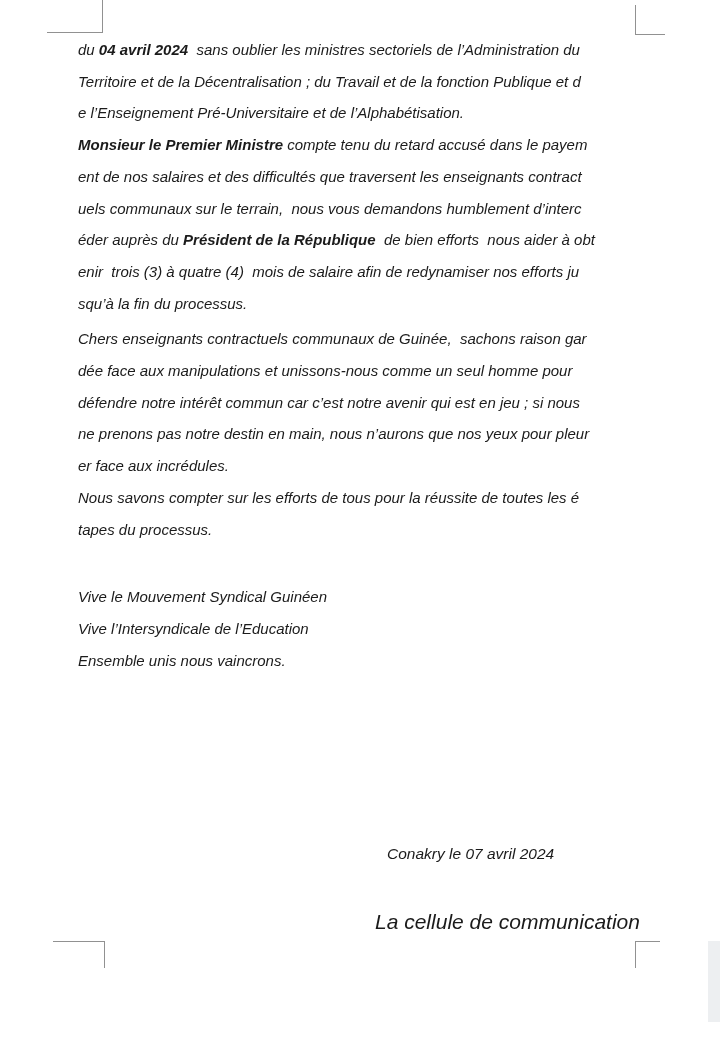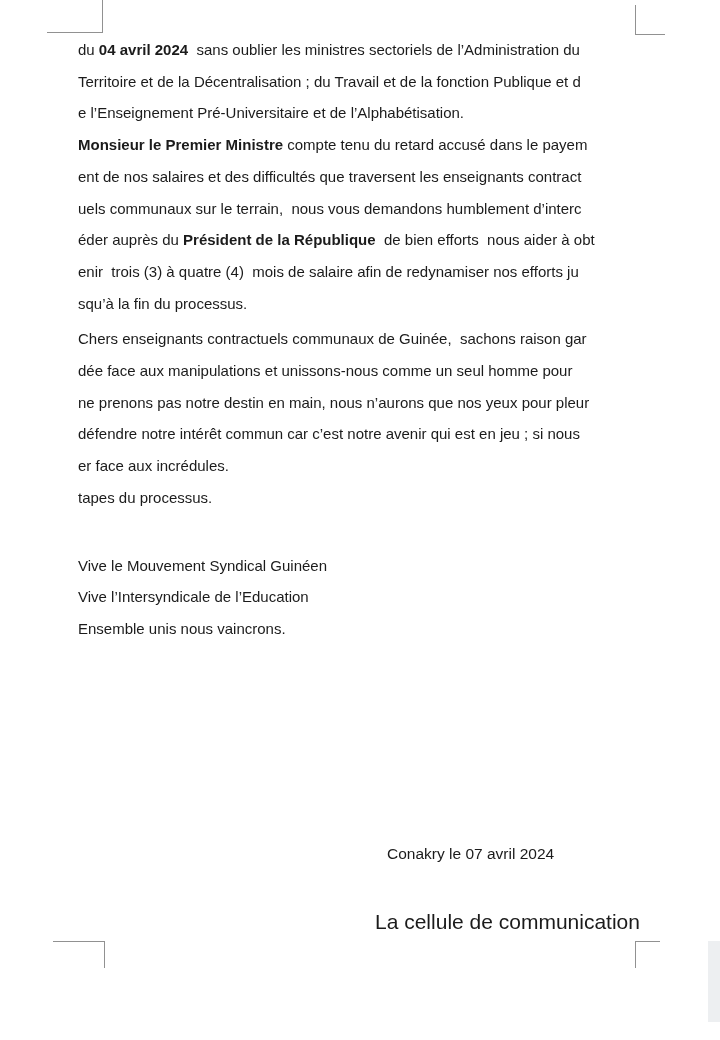--- a/index.html
+++ b/index.html
@@ -15,20 +15,21 @@
   body{
     font-family:"Liberation Sans", sans-serif;
     background:var(--page-bg);
   }
   .page{
     position:relative;
     width:720px;height:1022px;
     background:var(--page-bg);
     overflow:hidden;
     color:var(--text-color);
+    font-style:italic;
   }
   .doc-text{
     position:absolute;
     left:78px;top:34px;
     width:564px;
     font-size:15px;
     line-height:31.7px;
     color:var(--text-color);
   }
   .para{margin:0;}
@@ -105,25 +106,26 @@
         <div class="line"><span class="b">Monsieur le Premier Ministre</span><span> compte tenu du retard accusé dans le payem</span></div>
         <div class="line"><span>ent de nos salaires et des difficultés que traversent les enseignants contract</span></div>
         <div class="line"><span>uels communaux sur le terrain,  nous vous demandons humblement d’interc</span></div>
         <div class="line"><span>éder auprès du </span><span class="b">Président de la République</span><span>  de bien efforts  nous aider à obt</span></div>
         <div class="line"><span>enir  trois (3) à quatre (4)  mois de salaire afin de redynamiser nos efforts ju</span></div>
         <div class="line"><span>squ’à la fin du processus.</span></div>
       </div>
       <div class="para" style="margin-top: 4px;">
         <div class="line"><span>Chers enseignants contractuels communaux de Guinée,  sachons raison gar</span></div>
         <div class="line"><span>dée face aux manipulations et unissons-nous comme un seul homme pour</span></div>
+        <div class="line"><span>défendre notre intérêt commun car c’est notre avenir qui est en jeu ; si nous</span></div>
         <div class="line"><span>ne prenons pas notre destin en main, nous n’aurons que nos yeux pour pleur</span></div>
-        <div class="line"><span>défendre notre intérêt commun car c’est notre avenir qui est en jeu ; si nous</span></div>
         <div class="line"><span>er face aux incrédules.</span></div>
       </div>
       <div class="para" style="margin-top: 0px;">
+        <div class="line"><span>Nous savons compter sur les efforts de tous pour la réussite de toutes les é</span></div>
         <div class="line"><span>tapes du processus.</span></div>
       </div>
       <div class="para" style="margin-top: 36px;">
         <div class="line"><span>Vive le Mouvement Syndical Guinéen</span></div>
         <div class="line"><span>Vive l’Intersyndicale de l’Education</span></div>
         <div class="line"><span>Ensemble unis nous vaincrons.</span></div>
       </div>
     </div>
 
   <div class="closing-date">Conakry le 07 avril 2024</div>

